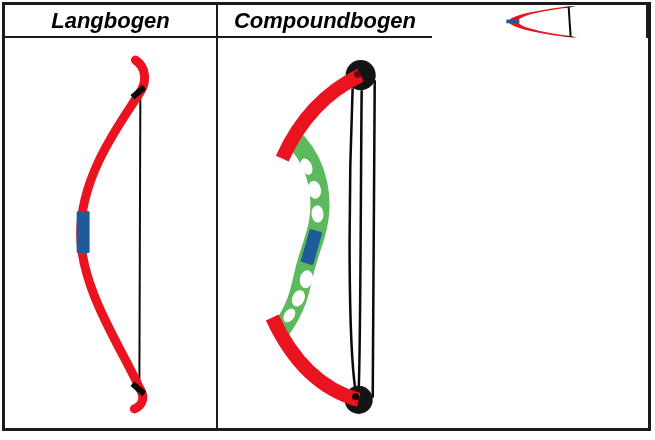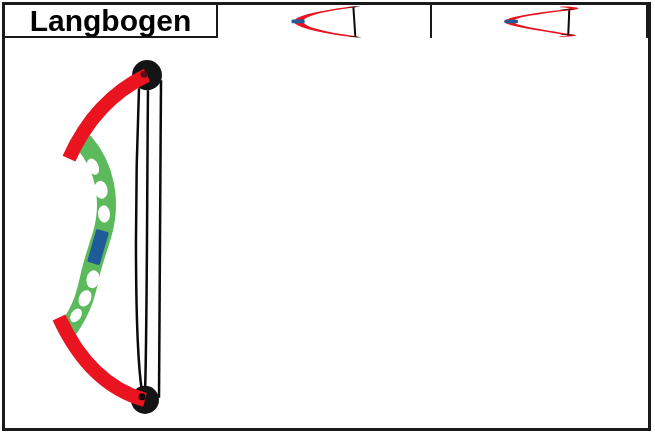--- a/index.html
+++ b/index.html
@@ -16,33 +16,36 @@
     background:var(--background,#fff);
     display:grid;
     grid-template-columns:213px 214px 1fr;
     grid-template-rows:33px 1fr;
   }
   .cell{box-sizing:border-box;}
   .col-a,.col-b{border-right:2px solid var(--border,#1a1a1a);}
   .head{
     border-bottom:2px solid var(--border,#1a1a1a);
     display:flex;align-items:center;justify-content:center;
-    font-weight:bold;font-size:30px;color:#000;
-    letter-spacing:0px;white-space:nowrap;
+    font-weight:bold;font-size:22px;color:#000;
+    letter-spacing:0px;white-space:nowrap;font-style:italic;
   }
   .body-cell{position:relative;}
   .body-cell svg{position:absolute;inset:0;display:block;}
 </style>
 </head>
 <body>
 
 <div class="figure-table">
 
   <div class="cell head col-a">
     <span>Langbogen</span>
+  </div>
+  <div class="cell head">
+    <span>Compoundbogen</span>
   </div>
 
   <div class="cell body-cell col-a">
     <svg viewBox="0 0 213 388" width="100%" height="100%" preserveAspectRatio="none">
       <line x1="136" y1="22" x2="138" y2="375" style="stroke:var(--string-black)" stroke-width="2"></line>
       <path d="M 136,22 Q 25,191 138,375" fill="none" style="stroke:var(--limb-red)" stroke-width="9"></path>
       <line x1="132" y1="28" x2="141" y2="15" style="stroke:var(--nock-black)" stroke-width="6"></line>
       <line x1="133" y1="369" x2="142" y2="381" style="stroke:var(--nock-black)" stroke-width="6"></line>
       <rect x="74" y="171" width="13" height="45" rx="1.5" style="fill:var(--grip-blue)"></rect>
     </svg>

